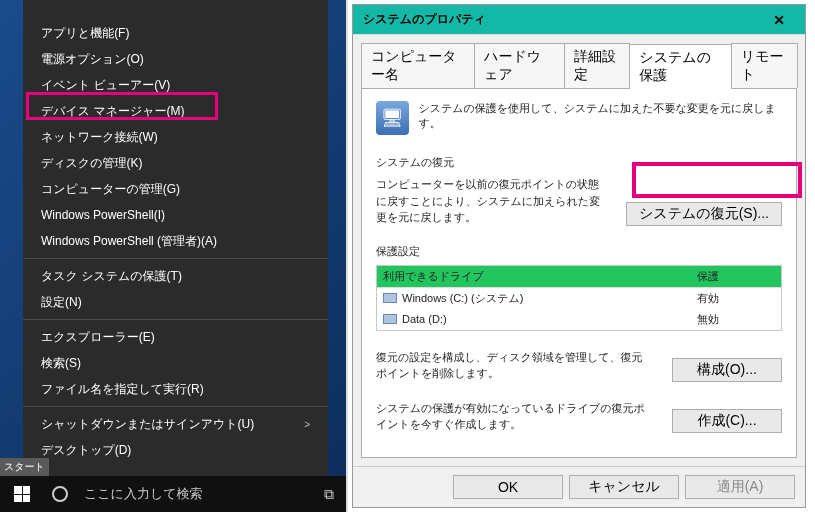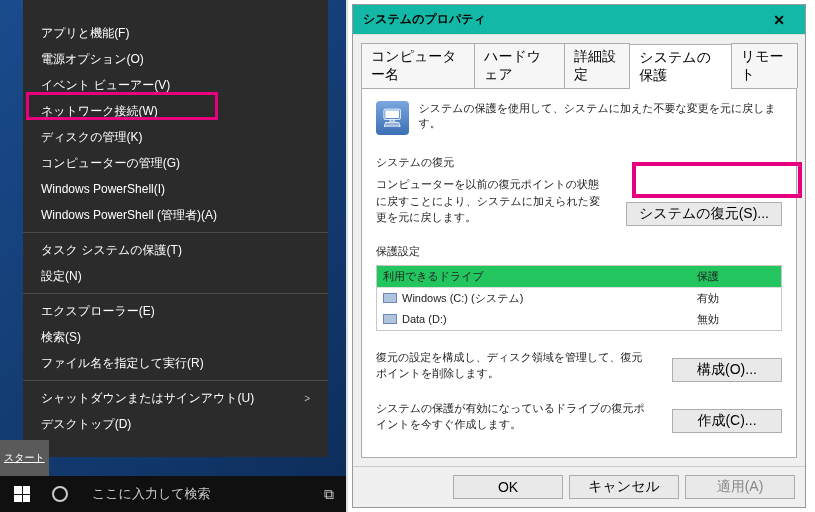--- a/index.html
+++ b/index.html
@@ -6,26 +6,26 @@
   body { width: 815px; height: 512px; display: flex; background: #fff; }
   
   .left { position: relative; width: 346px; height: 512px; background: linear-gradient(135deg,#1a4b8c,#0d2d5a); overflow: hidden; }
   .menu { position: absolute; left: 23px; top: 0; width: 305px; background: #2b2b2b; color: #fff; font-size: 12px; padding: 20px 0; }
   .menu-item { display:flex; align-items:center; justify-content:space-between; height: 26px; padding: 0 18px; cursor: pointer; }
   .menu-item:hover, .menu-item.sel { background:#3f3f3f; }
   .menu-sep { height:1px; background:#4a4a4a; margin:4px 0; }
   .menu-item .chev { font-size:10px; color:#bbb; }
   .hl { position:absolute; border:3px solid #e6007e; pointer-events:none; }
   .hl1 { left:26px; top:92px; width:192px; height:28px; }
-  .startlbl { position:absolute; left:0; bottom:36px; background:#5a5a5a; color:#fff; font-size:10px; padding:11px 4px;text-decoration:underline; }
+  .startlbl { position:absolute; left:0; bottom:36px; background:#5a5a5a; color:#fff; font-size:10px; padding:2px 4px; }
   .taskbar { position:absolute; left:0; bottom:0; width:100%; height:36px; background:#101010; display:flex; align-items:center; color:#fff; }
   .start-btn { width:44px; height:36px; display:flex; align-items:center; justify-content:center; }
   .winlogo { width:16px; height:16px; display:grid; grid-template-columns:1fr 1fr; grid-template-rows:1fr 1fr; gap:1px; }
   .winlogo span { background:#fff; }
-  .search { flex:1; display:flex; align-items:center; gap:24px; height:36px; padding:0 8px; color:#ccc; font-size:13px; }
+  .search { flex:1; display:flex; align-items:center; gap:16px; height:36px; padding:0 8px; color:#ccc; font-size:13px; }
   .search .circ { width:16px; height:16px; border:2px solid #ccc; border-radius:50%; }
   .tray { width:34px; display:flex; align-items:center; justify-content:center; font-size:14px; color:#ccc; }
   
   .right { position:relative; width:464px; height:512px; border-left:2px solid #ddd; padding:4px; }
   .dlg { width:100%; height:100%; border:1px solid #999; background:#f0f0f0; display:flex; flex-direction:column; }
   .titlebar { display:flex; align-items:center; justify-content:space-between; height:30px; padding:0 6px 0 10px; background:#14b8a6; border-bottom:1px solid #ddd; font-size:12px;font-weight:bold; }
   .close { width:40px; height:26px; display:flex; align-items:center; justify-content:center; font-size:14px; cursor:pointer; }
   .tabs { display:flex; padding:8px 8px 0 8px; font-size:14px; }
   .tab { padding:4px 9px; border:1px solid #adadad; border-bottom:none; background:#fff; margin-right:-1px; cursor:pointer; }
   .tab.active { background:#fff; position:relative; top:1px; z-index:2; }
@@ -56,20 +56,23 @@
       <div class="menu-item">
         <span>アプリと機能(F)</span>
       </div>
       <div class="menu-item">
         <span>電源オプション(O)</span>
       </div>
       <div class="menu-item">
         <span>イベント ビューアー(V)</span>
       </div>
       <div class="menu-item">
+        <span>デバイス マネージャー(M)</span>
+      </div>
+      <div class="menu-item">
         <span>ネットワーク接続(W)</span>
       </div>
       <div class="menu-item">
         <span>ディスクの管理(K)</span>
       </div>
       <div class="menu-item">
         <span>コンピューターの管理(G)</span>
       </div>
       <div class="menu-item">
         <span>Windows PowerShell(I)</span>

